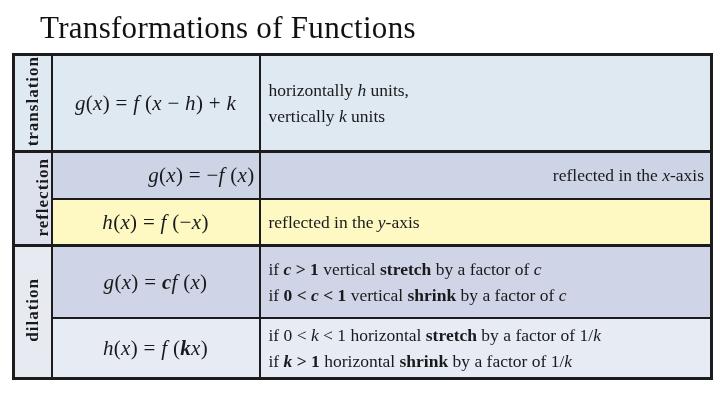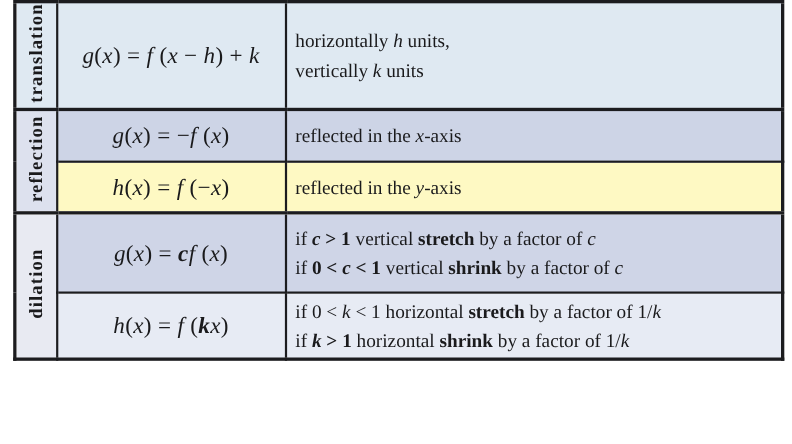--- a/index.html
+++ b/index.html
@@ -27,21 +27,21 @@
   .tf-table td {
     border: 2px solid #1c1c1f;
     overflow: hidden;
   }
   tr.group-start > td { border-top: 3px solid #1c1c1f; }
   col.c1 { width: 38px; }
   col.c2 { width: 208px; }
   col.c3 { width: 452px; }
 
   .r-trans td { height: 89px; }
-  .r-reflx td { height: 47px; }
+  .r-reflx td { height: 47px; text-align: right; }
   .r-refly td { height: 47px; }
   .r-dilc  td { height: 72px; }
   .r-dilk  td { height: 60px; }
 
   .label-cell { text-align: center; vertical-align: middle; padding: 0; }
   .vlabel {
     display: inline-block;
     writing-mode: vertical-rl;
     transform: rotate(180deg);
     font-weight: bold;
@@ -73,20 +73,21 @@
   .r-refly .formula-cell, .r-refly .desc-cell{ background: #fef9c3; }
   .lc-dil                                    { background: #e8eaf2; }
   .r-dilc .formula-cell, .r-dilc .desc-cell  { background: #cfd5e7; }
   .r-dilk .formula-cell, .r-dilk .desc-cell  { background: #e7ebf4; }
 </style>
 </head>
 <body>
 
 <div class="page">
 
+  <h1 class="page-title">Transformations of Functions</h1>
 
   <table class="tf-table">
     <colgroup>
         <col class="c1">
         <col class="c2">
         <col class="c3">
       </colgroup>
     <tbody>
 
       <tr class="r-trans group-start">

